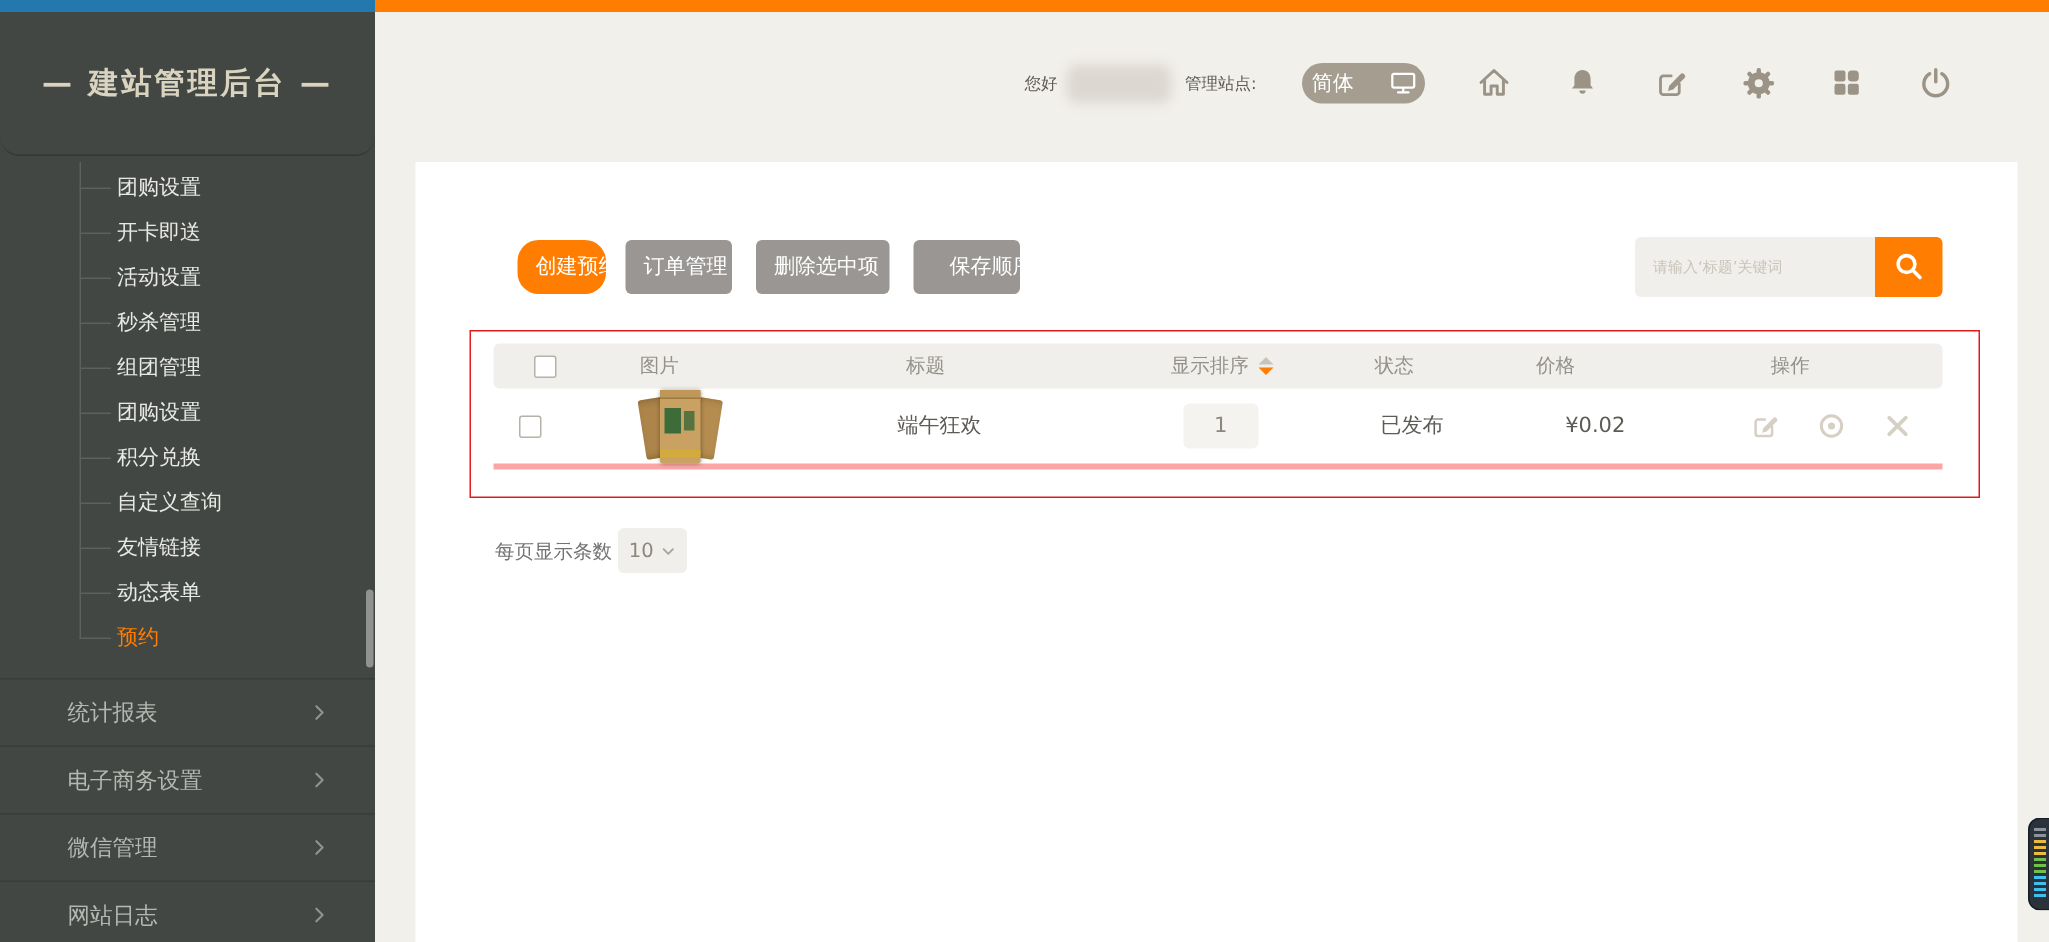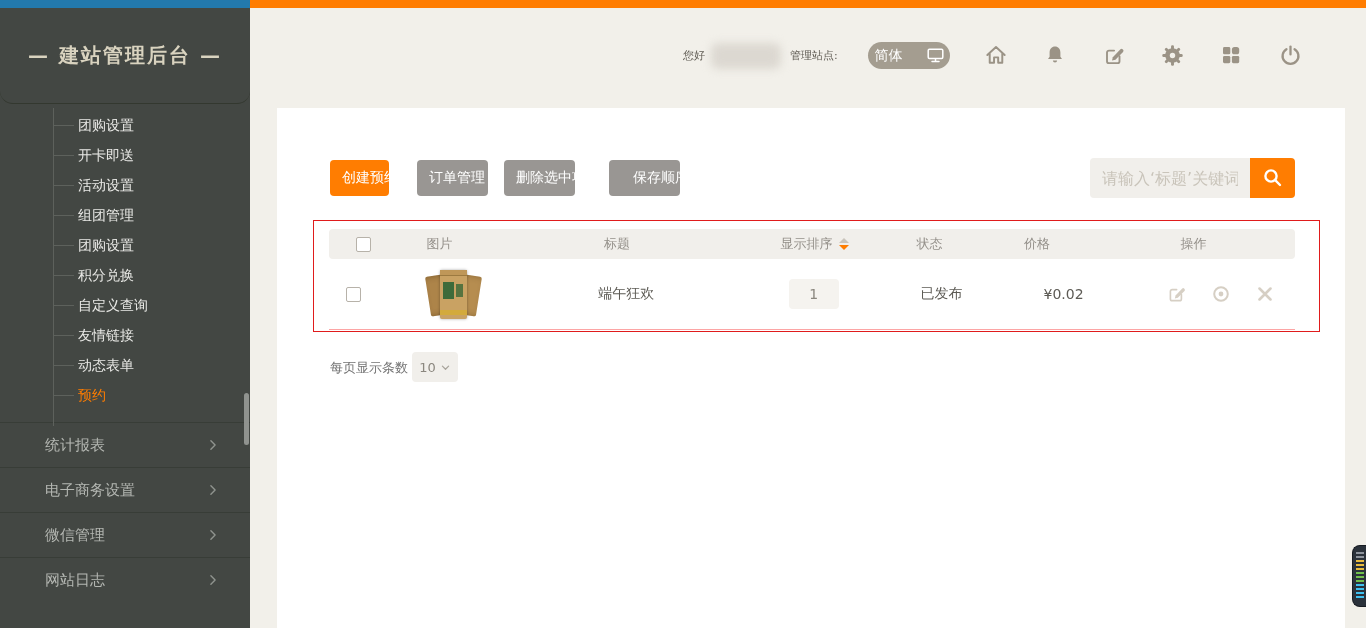--- a/index.html
+++ b/index.html
@@ -41,31 +41,31 @@
     display:flex; align-items:center; justify-content:center; }
 
   
   .panel { position:absolute; left:277px; top:108px; width:1068px; height:520px; background:#ffffff; }
   .btn { position:absolute; top:52px; height:36px; border:none; border-radius:4px; color:#fff;
     font-size:14px; font-family:inherit; cursor:pointer; padding:0 12px; white-space:nowrap; }
   .btn.primary { background:#ff7d01; }
   .btn.gray { background:#999693; }
 
   .search-input { position:absolute; left:813px; top:50px; width:160px; height:40px; border:none;
-    background:#f1efeb; border-radius:4px 0 0 4px; padding:0 12px; font-size:16px; font-family:inherit;
+    background:#f1efeb; border-radius:4px 0 0 4px; padding:0 12px; font-size:10px; font-family:inherit;
     color:#6a665e; outline:none; }
   .search-input::placeholder { color:#c9c4ba; }
   .search-btn { position:absolute; left:973px; top:50px; width:45px; height:40px; border:none;
     background:#ff7d01; border-radius:0 4px 4px 0; cursor:pointer; display:flex; align-items:center; justify-content:center; }
 
   .red-box { position:absolute; left:36px; top:112px; width:1007px; height:112px; border:1px solid #e01b1c; }
   .thead { position:absolute; left:15px; top:8px; width:966px; height:30px; background:#f1efeb;
     border-radius:4px; display:flex; align-items:center; font-size:13px; color:#94908a; }
-  .trow { position:absolute; left:15px; top:38px; width:966px; height:71px; display:flex;
-    align-items:center; font-size:14px; color:#5d5b55; border-bottom:1px solid #fca5a5;gap:44px; }
+  .trow { position:absolute; left:15px; top:38px; width:966px; height:54px; display:flex;
+    align-items:center; font-size:14px; color:#5d5b55; border-bottom:4px solid #fca5a5;gap:44px; }
   .c1{width:68px;display:flex;justify-content:center;} .c2{width:85px;display:flex;justify-content:center;}
   .c3{width:270px;text-align:center;} .c4{width:125px;display:flex;justify-content:center;align-items:center;gap:6px;}
   .c5{width:105px;text-align:center;} .c6{width:110px;text-align:center;}
   .c7{width:203px;display:flex;justify-content:center;align-items:center;gap:22px;}
   .cbx { appearance:none; -webkit-appearance:none; width:15px; height:15px; border:1px solid #b7b2a9;
     border-radius:2px; background:#fff; cursor:pointer; }
   .sort-arrows { display:inline-flex; flex-direction:column; gap:2px; cursor:pointer; }
   .sort-arrows .up { width:0; height:0; border-left:5px solid transparent; border-right:5px solid transparent;
     border-bottom:5px solid #c9c4bb; }
   .sort-arrows .down { width:0; height:0; border-left:5px solid transparent; border-right:5px solid transparent;
@@ -112,20 +112,21 @@
   <div class="topbar-orange"></div>
 
   <div class="sidebar">
     <div class="logo">— 建站管理后台 —</div>
 
     <div class="submenu">
       <div class="vline"></div>
       <div class="tree-item"><span>团购设置</span></div>
       <div class="tree-item"><span>开卡即送</span></div>
       <div class="tree-item"><span>活动设置</span></div>
+      <div class="tree-item"><span>秒杀管理</span></div>
       <div class="tree-item"><span>组团管理</span></div>
       <div class="tree-item"><span>团购设置</span></div>
       <div class="tree-item"><span>积分兑换</span></div>
       <div class="tree-item"><span>自定义查询</span></div>
       <div class="tree-item"><span>友情链接</span></div>
       <div class="tree-item"><span>动态表单</span></div>
       <div class="tree-item active"><span>预约</span></div>
     </div>
 
     <div class="sections">
@@ -209,23 +210,23 @@
   </div>
   <div class="nav-icon" style="left:1277px;">
     <svg width="25" height="25" viewBox="0 0 24 24">
         <path d="M12 3.4 V11" fill="none" stroke="currentColor" stroke-width="2.2" stroke-linecap="round"></path>
         <path d="M8.1 5.9 a7.6 7.6 0 1 0 7.8 0" fill="none" stroke="currentColor" stroke-width="2.2" stroke-linecap="round"></path>
       </svg>
   </div>
 
   <div class="panel">
 
-    <button class="btn primary" style="left:53px; width:59px;">创建预约</button>
+    <button class="btn primary" style="left:68px; width:59px;border-radius:14px;">创建预约</button>
     <button class="btn gray" style="left:140px; width:71px;">订单管理</button>
-    <button class="btn gray" style="left:227px; width:71px;">删除选中项</button>
+    <button class="btn gray" style="left:227px; width:89px;">删除选中项</button>
     <button class="btn gray" style="left:332px; width:71px;padding-left:24px;">保存顺序</button>
 
     <input class="search-input" type="text" placeholder="请输入‘标题’关键词" style="">
     <button class="search-btn">
       <svg width="24" height="24" viewBox="0 0 24 24">
           <circle cx="10" cy="10" r="5.6" fill="none" stroke="#fff" stroke-width="2.4"></circle>
           <path d="M14.2 14.2 L19 19" stroke="#fff" stroke-width="2.4" stroke-linecap="round"></path>
         </svg>
     </button>
 

